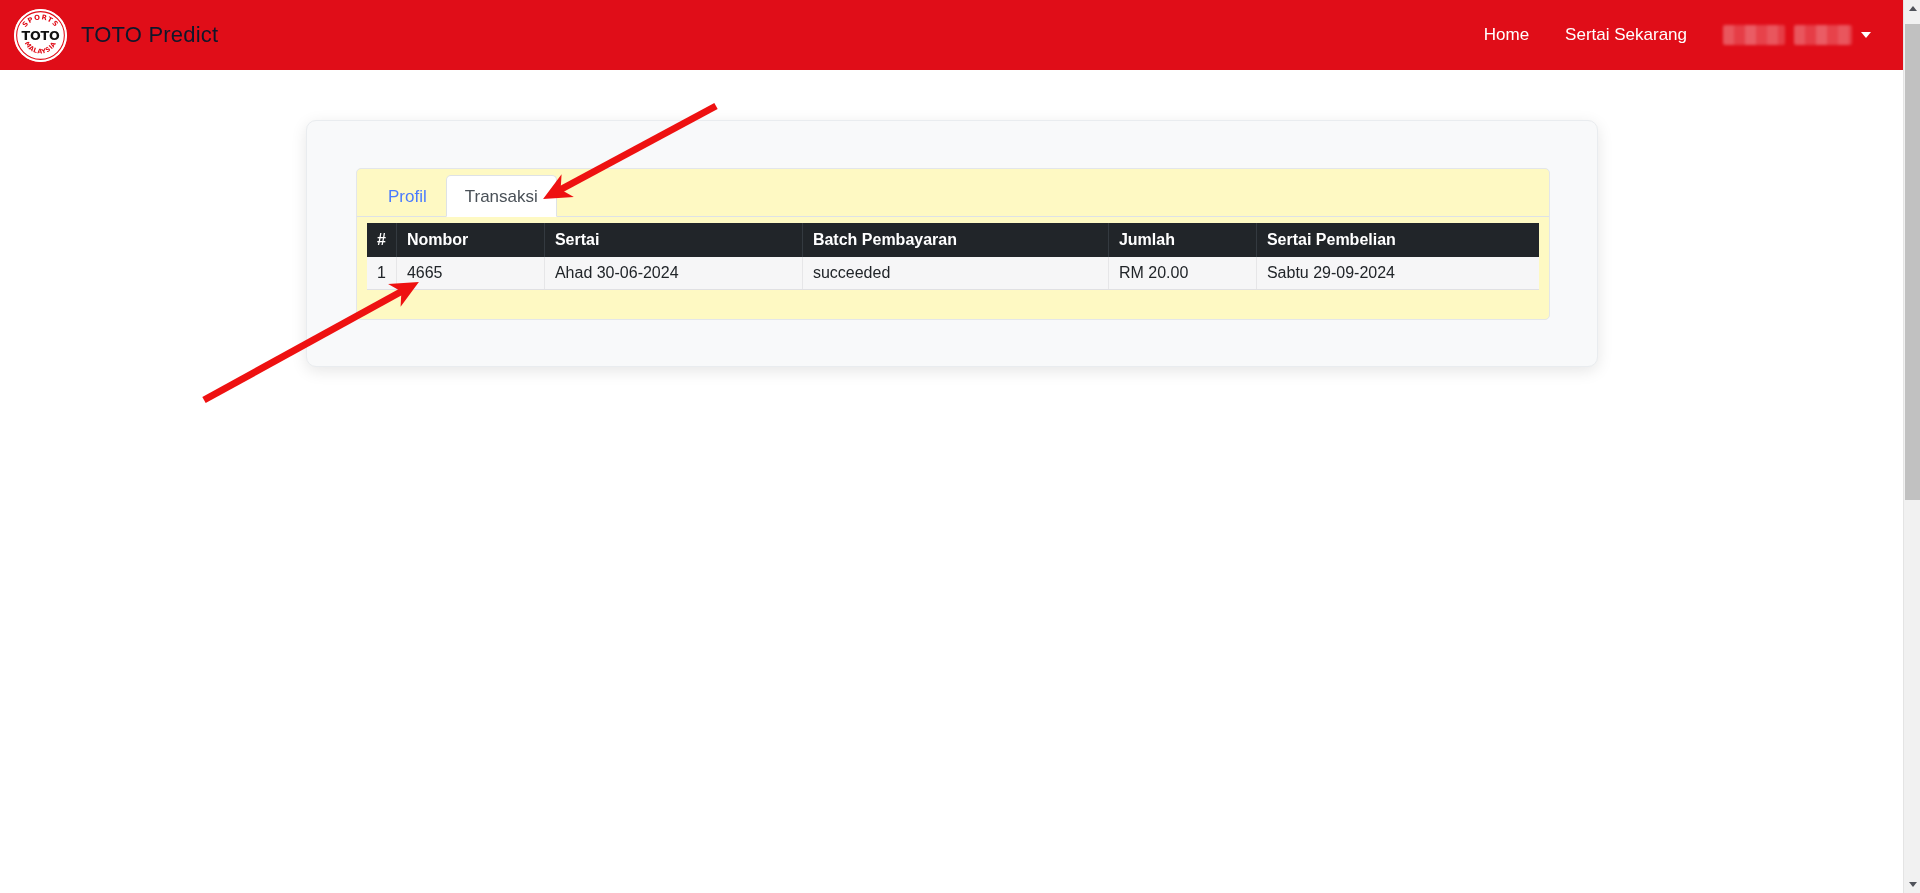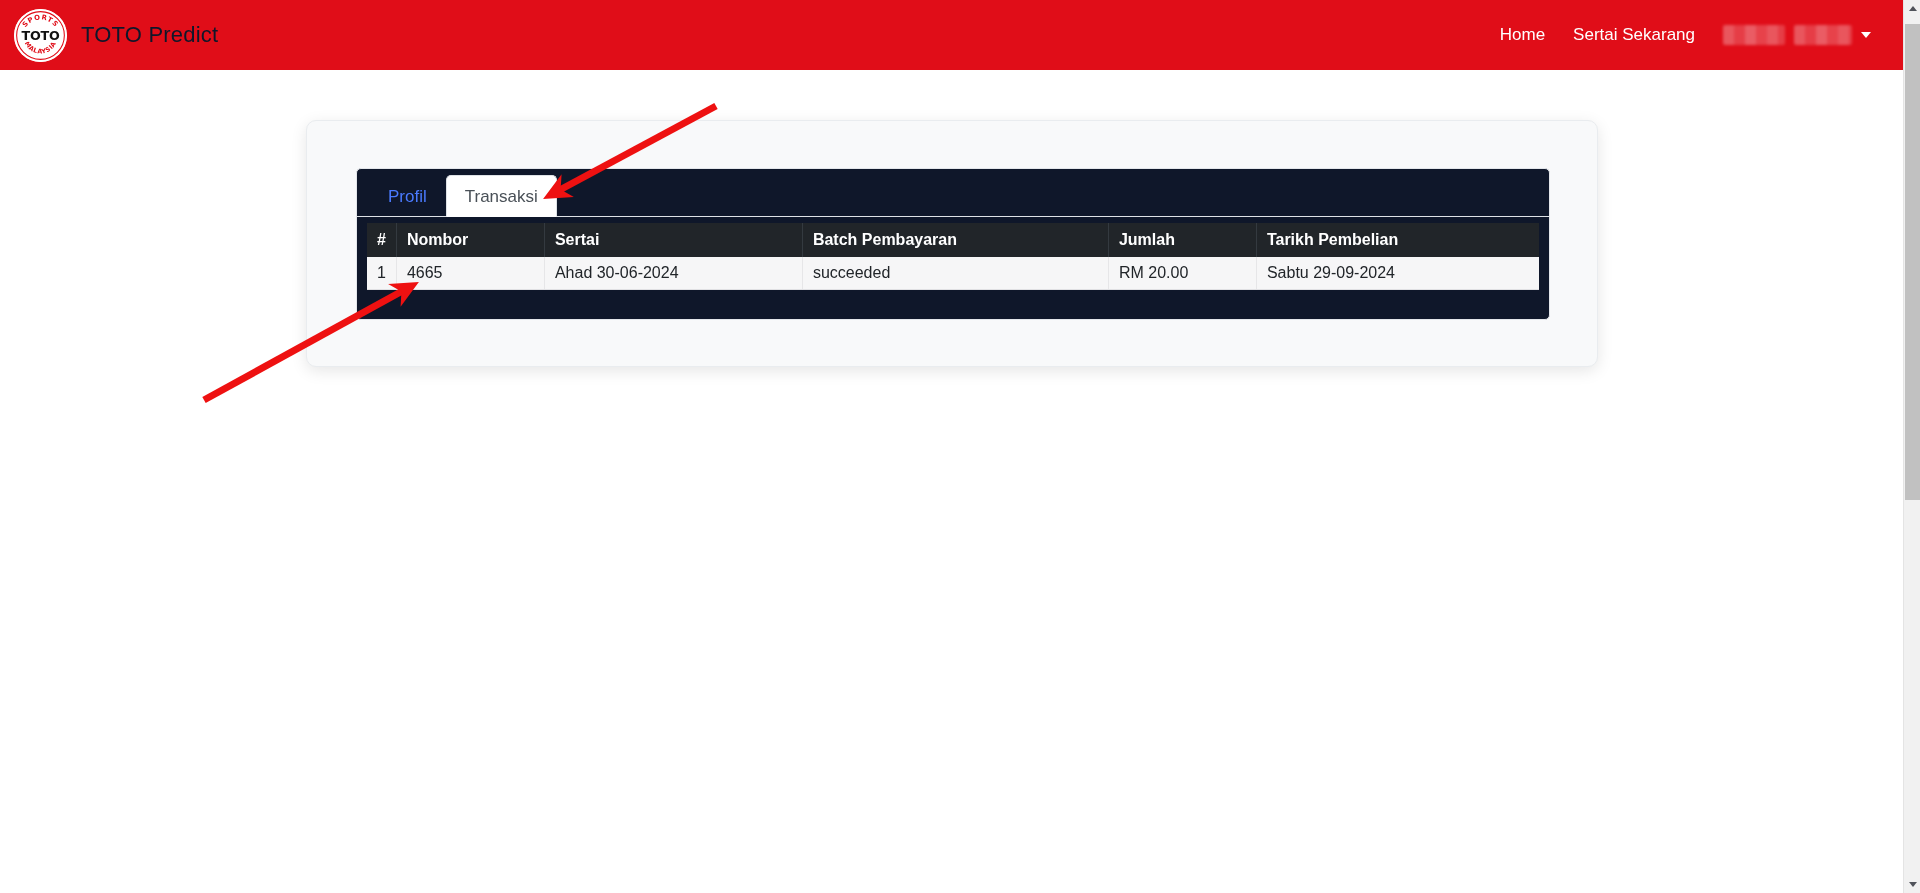--- a/index.html
+++ b/index.html
@@ -56,21 +56,21 @@
     font-size: 22px;
     font-weight: 400;
     letter-spacing: .2px;
     white-space: nowrap;
   }
 
   .nav-right {
     margin-left: auto;
     display: flex;
     align-items: center;
-    gap: 0;
+    gap: 8px;
   }
   .nav-link {
     color: #ffffff;
     font-size: 17px;
     text-decoration: none;
     padding: 0 14px;
     white-space: nowrap;
     line-height: 70px;
   }
   .nav-user {
@@ -114,21 +114,21 @@
     box-shadow: 0 4px 16px rgba(0,0,0,.10);
   }
 
   
   .inner-panel {
     position: absolute;
     left: 49px;
     top: 47px;
     width: 1194px;
     height: 152px;
-    background: #0f172a;
+    background: #fef9c3;
     border: 1px solid #e3e6ea;
     border-radius: 5px;
   }
 
   
   .tabs {
     display: flex;
     align-items: flex-end;
     height: 48px;
     padding-left: 12px;
@@ -289,21 +289,21 @@
               <col class="c-amount">
               <col class="c-date">
           </colgroup>
           <thead>
             <tr>
               <th>#</th>
               <th>Nombor</th>
               <th>Sertai</th>
               <th>Batch Pembayaran</th>
               <th>Jumlah</th>
-              <th>Tarikh Pembelian</th>
+              <th>Sertai Pembelian</th>
             </tr>
           </thead>
           <tbody>
             <tr>
               <td>1</td>
               <td>4665</td>
               <td>Ahad 30-06-2024</td>
               <td class="status-ok">succeeded</td>
               <td>RM 20.00</td>
               <td>Sabtu 29-09-2024</td>

